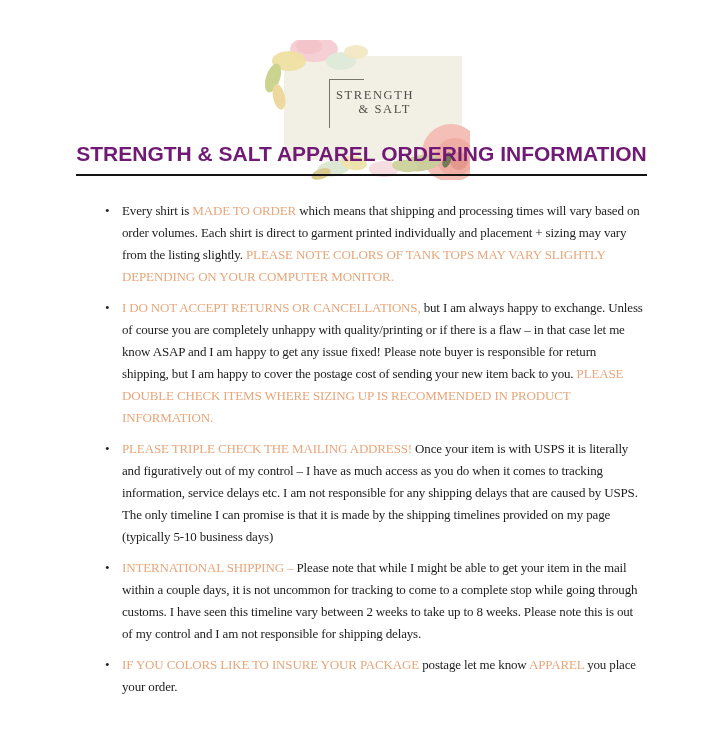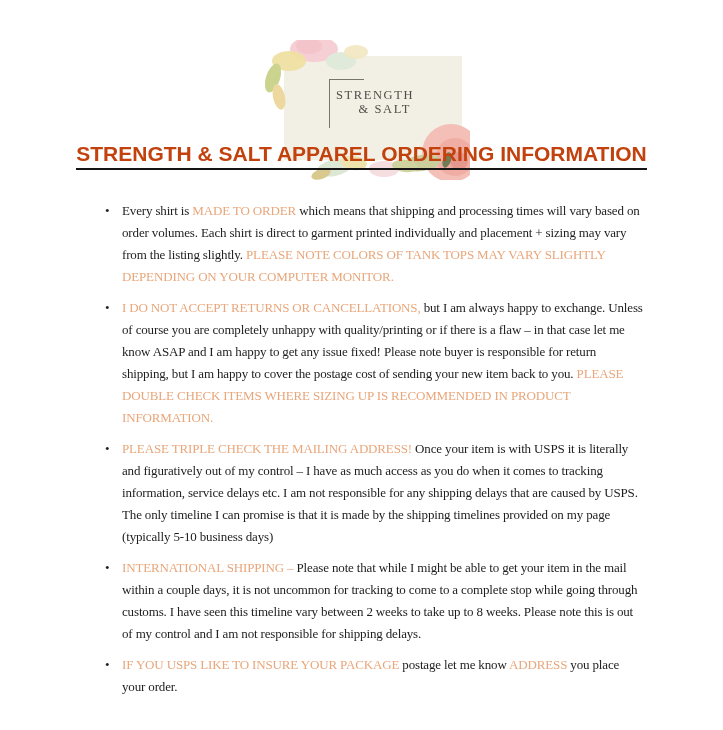--- a/index.html
+++ b/index.html
@@ -30,23 +30,23 @@
   .logo-text::before {
     content:""; position:absolute; left:0; top:0;
     width:34px; height:1px; background:#75756e;
   }
   
   .title-wrap { position:absolute; top:142px; left:0; width:723px; text-align:center; }
   .doc-title {
     display:inline-block;
     font-size:21px; font-weight:bold;
     letter-spacing:0px;
-    color:#c2410c;
+    color:#701a75;
     border-bottom:2px solid #141414;
-    padding-bottom:2px;
+    padding-bottom:8px;
   }
   
   .content { position:absolute; top:200px; left:103px; width:541px; }
   .info-list { list-style:none; }
   .info-list li {
     position:relative;
     padding-left:19px;
     margin-bottom:9px;
     font-size:13px;
     line-height:22px;
@@ -107,17 +107,17 @@
     <ul class="info-list">
 
       <li><span class="seg-black">Every shirt is </span><span class="seg-accent">MADE TO ORDER</span><span class="seg-black"> which means that shipping and processing times will vary based on order volumes. Each shirt is direct to garment printed individually and placement + sizing may vary from the listing slightly. </span><span class="seg-accent">PLEASE NOTE COLORS OF TANK TOPS MAY VARY SLIGHTLY DEPENDING ON YOUR COMPUTER MONITOR.</span></li>
 
       <li><span class="seg-accent">I DO NOT ACCEPT RETURNS OR CANCELLATIONS,</span><span class="seg-black"> but I am always happy to exchange. Unless of course you are completely unhappy with quality/printing or if there is a flaw – in that case let me know ASAP and I am happy to get any issue fixed! Please note buyer is responsible for return shipping, but I am happy to cover the postage cost of sending your new item back to you. </span><span class="seg-accent">PLEASE DOUBLE CHECK ITEMS WHERE SIZING UP IS RECOMMENDED IN PRODUCT INFORMATION.</span></li>
 
       <li><span class="seg-accent">PLEASE TRIPLE CHECK THE MAILING ADDRESS!</span><span class="seg-black"> Once your item is with USPS it is literally and figuratively out of my control – I have as much access as you do when it comes to tracking information, service delays etc. I am not responsible for any shipping delays that are caused by USPS. The only timeline I can promise is that it is made by the shipping timelines provided on my page (typically 5-10 business days)</span></li>
 
       <li><span class="seg-accent">INTERNATIONAL SHIPPING – </span><span class="seg-black">Please note that while I might be able to get your item in the mail within a couple days, it is not uncommon for tracking to come to a complete stop while going through customs. I have seen this timeline vary between 2 weeks to take up to 8 weeks. Please note this is out of my control and I am not responsible for shipping delays.</span></li>
 
-      <li><span class="seg-accent">IF YOU USPS LIKE TO INSURE YOUR PACKAGE </span><span class="seg-black"> postage let me know </span><span class="seg-accent">ADDRESS</span><span class="seg-black"> you place your order.</span></li>
+      <li><span class="seg-accent">IF YOU COLORS LIKE TO INSURE YOUR PACKAGE </span><span class="seg-black"> postage let me know </span><span class="seg-accent">APPAREL</span><span class="seg-black"> you place your order.</span></li>
 
     </ul>
   </div>
 </div>
 
 </body></html>

